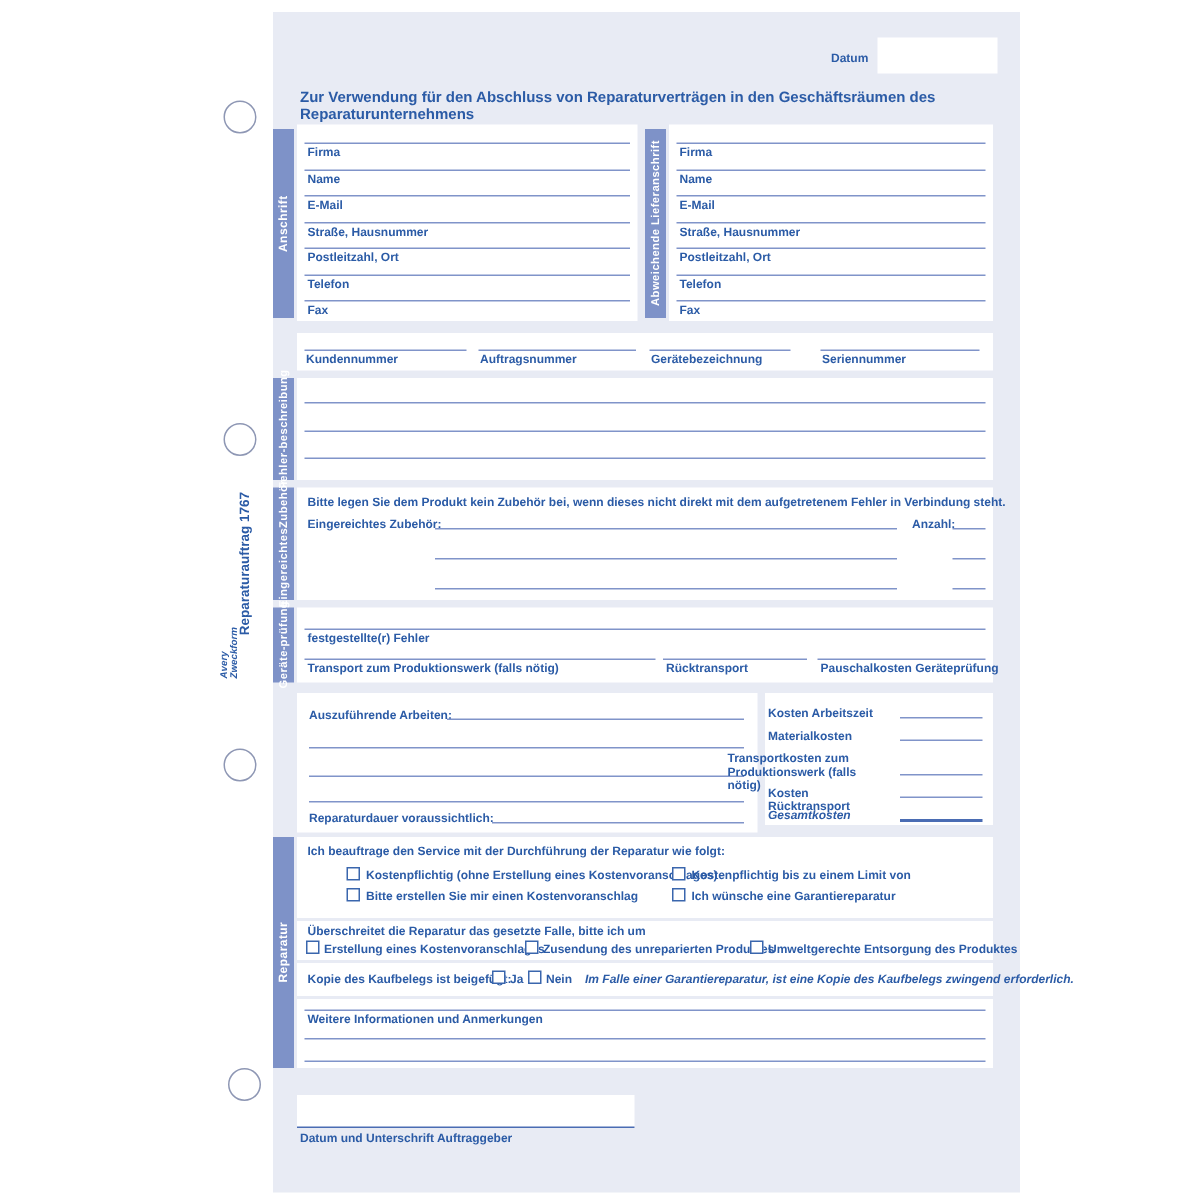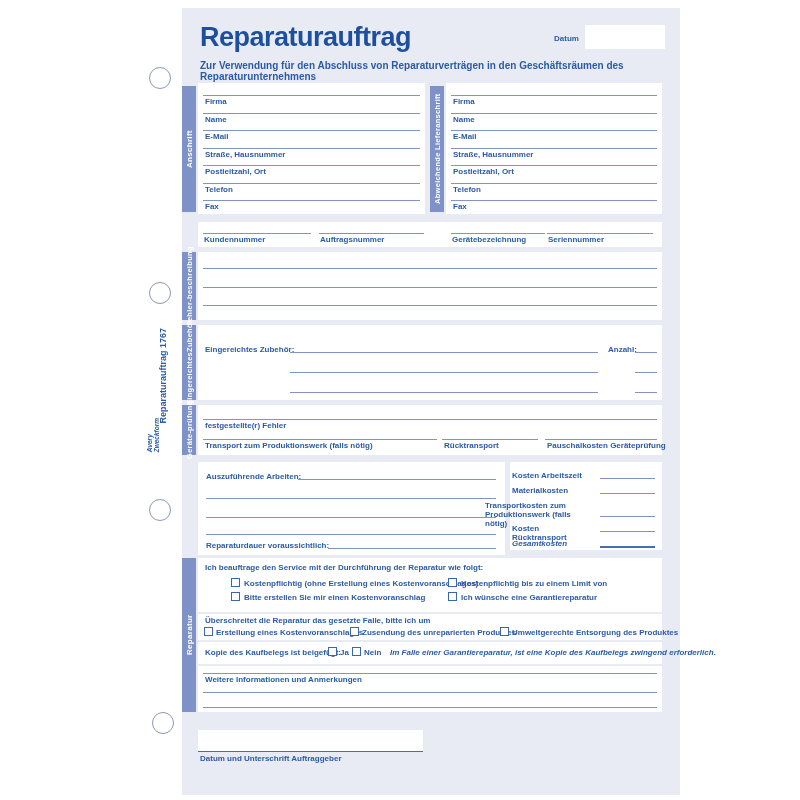--- a/index.html
+++ b/index.html
@@ -50,21 +50,20 @@
   <div class="hole" style="left:152px; top:712px;"></div>
 
   <div class="vtext" style="left:158px; top:328px; font-size:9px; font-weight:600;">Reparaturauftrag 1767</div>
   <div class="vtext brandbox" style="left:146px; top:418px;">
     <span>Avery</span><br>
     <span>Zweckform</span>
   </div>
 
   <div class="sheet">
 
-    <div class="title">Reparaturauftrag</div>
     <div class="lbl" style="left:372px; top:26px;">Datum</div>
     <div class="datebox"></div>
     <div class="subtitle">Zur Verwendung für den Abschluss von Reparaturverträgen in den Geschäftsräumen des Reparaturunternehmens</div>
 
     <div class="tab" style="top:78px; height:126px; font-size:8px;">Anschrift</div>
     <div class="tab" style="left:248px; top:78px; height:126px;">Abweichende Lieferanschrift</div>
 
     <div class="panel" style="left:16px; top:75px; width:227px; height:131px; overflow:hidden;">
       <div class="fields">
         <div class="frow"><span>Firma</span></div>
@@ -85,41 +84,42 @@
         <div class="frow"><span>Straße, Hausnummer</span></div>
         <div class="frow"><span>Postleitzahl, Ort</span></div>
         <div class="frow"><span>Telefon</span></div>
         <div class="frow"><span>Fax</span></div>
       </div>
     </div>
 
     <div class="panel" style="left:16px; top:214px; width:464px; height:25px;">
       <div class="ocol" style="left:5px;  top:11px; width:108px;"><span>Kundennummer</span></div>
       <div class="ocol" style="left:121px; top:11px; width:105px;"><span>Auftragsnummer</span></div>
-      <div class="ocol" style="left:253px; top:11px; width:94px;"><span>Gerätebezeichnung</span></div>
+      <div class="ocol" style="left:235px; top:11px; width:94px;"><span>Gerätebezeichnung</span></div>
       <div class="ocol" style="left:349px; top:11px; width:106px;"><span>Seriennummer</span></div>
     </div>
 
     <div class="tab" style="top:244px; height:68px;">
         <span>Fehler-</span>
         <br>
         <span>beschreibung</span>
       </div>
     <div class="panel" style="left:16px; top:244px; width:464px; height:68px;">
       <div class="line" style="left:5px; right:5px; top:16px;"></div>
       <div class="line" style="left:5px; right:5px; top:35px;"></div>
       <div class="line" style="left:5px; right:5px; top:53px;"></div>
     </div>
 
     <div class="tab" style="top:317px; height:75px;">
         <span>Eingereichtes</span>
         <br>
         <span>Zubehör</span>
       </div>
     <div class="panel" style="left:16px; top:317px; width:464px; height:75px;">
+      <div class="lbl" style="left:7px; top:5px;">Bitte legen Sie dem Produkt kein Zubehör bei, wenn dieses nicht direkt mit dem aufgetretenem Fehler in Verbindung steht.</div>
       <div class="lbl" style="left:7px; top:20px;">Eingereichtes Zubehör:</div>
       <div class="line" style="left:92px; width:308px; top:27px;"></div>
       <div class="lbl" style="left:410px; top:20px;">Anzahl:</div>
       <div class="line" style="left:437px; width:22px; top:27px;"></div>
       <div class="line" style="left:92px; width:308px; top:47px;"></div>
       <div class="line" style="left:437px; width:22px; top:47px;"></div>
       <div class="line" style="left:92px; width:308px; top:67px;"></div>
       <div class="line" style="left:437px; width:22px; top:67px;"></div>
     </div>
 

